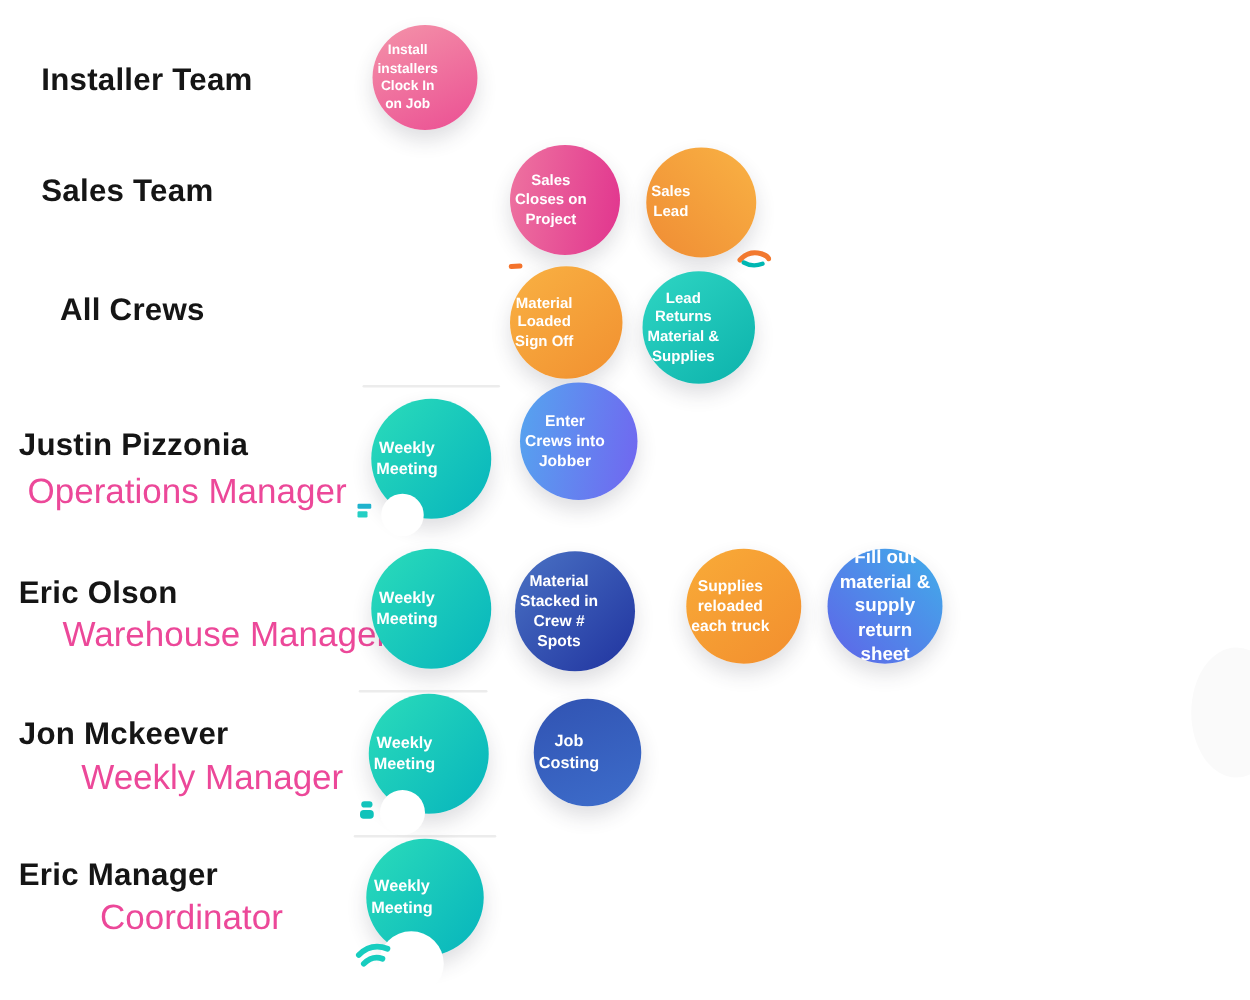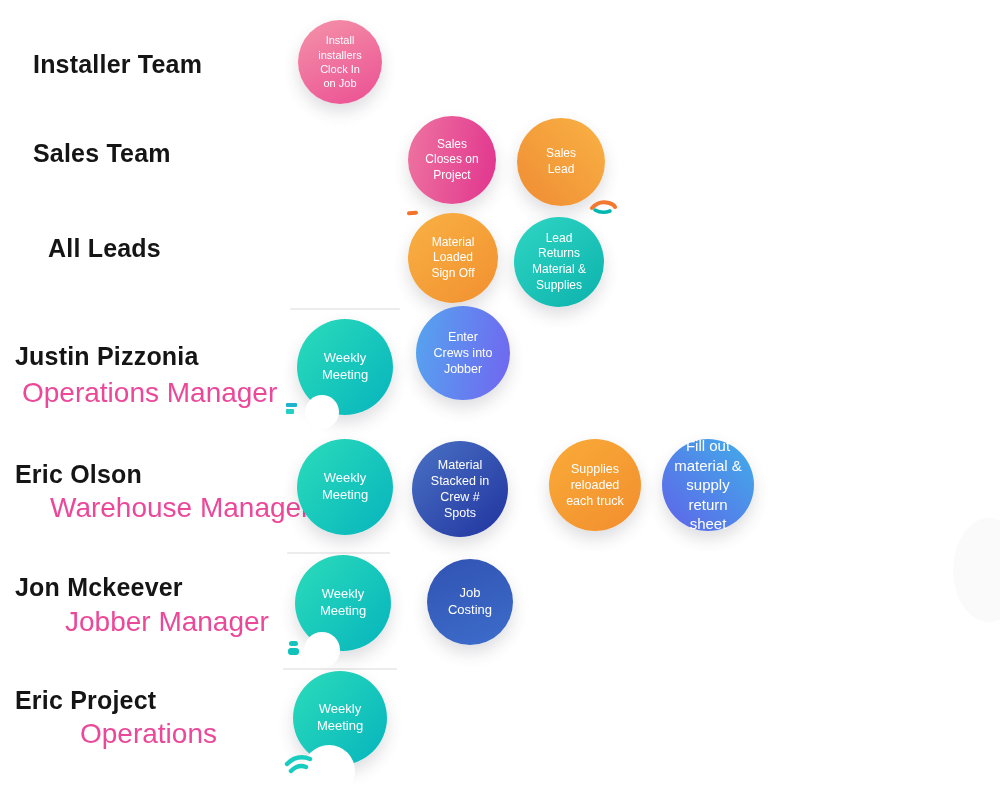--- a/index.html
+++ b/index.html
@@ -21,22 +21,22 @@
   .ll-1{left:33px;top:139px;}
   .ll-2{left:48px;top:234px;}
   .ll-3{left:15px;top:342px;} .ls-3{left:22px;top:377px;}
   .ll-4{left:15px;top:460px;text-align:right;} .ls-4{left:50px;top:492px;}
   .ll-5{left:15px;top:573px;} .ls-5{left:65px;top:606px;}
   .ll-6{left:15px;top:686px;} .ls-6{left:80px;top:718px;}
 
   
   .node{
     position:absolute;border-radius:50%;
-    display:flex;align-items:center;justify-content:center;text-align:center;
-    color:#ffffff;font-weight:400;
+    display:flex;align-items:center;justify-content:flex-start;text-align:center;
+    color:#ffffff;font-weight:700;
     box-shadow:0 8px 16px rgba(50,50,70,.16);
   }
   .node-text{white-space:pre-line;line-height:1.3;padding:0 4px;}
   .teal-node{background:linear-gradient(130deg,#2bdcba,#06b4bd);font-size:13px;}
 
   .n-install{left:298px;top:20px;width:84px;height:84px;
     background:linear-gradient(155deg,#f493a9,#eb4f93);font-size:11px;}
   .n-sales-closes{left:408px;top:116px;width:88px;height:88px;
     background:linear-gradient(100deg,#ee74a0,#e1348e);font-size:12px;}
   .n-sales-lead{left:517px;top:118px;width:88px;height:88px;
@@ -83,29 +83,29 @@
   .spark-b2{left:288px;top:648px;width:11px;height:7px;background:#0fc3ba;border-radius:3px;}
   .wifi{left:283px;top:750px;}
   .faint-blob{left:953px;top:518px;width:72px;height:104px;border-radius:50%;
     background:#fafafa;}
 </style>
 </head>
 <body>
 
 <div class="lane-label ll-0">Installer Team</div>
 <div class="lane-label ll-1">Sales Team</div>
-<div class="lane-label ll-2">All Leads</div>
+<div class="lane-label ll-2">All Crews</div>
 <div class="lane-label ll-3">Justin Pizzonia</div>
 <div class="lane-sublabel ls-3">Operations Manager</div>
 <div class="lane-label ll-4">Eric Olson</div>
 <div class="lane-sublabel ls-4">Warehouse Manager</div>
 <div class="lane-label ll-5">Jon Mckeever</div>
-<div class="lane-sublabel ls-5">Jobber Manager</div>
-<div class="lane-label ll-6">Eric Project</div>
-<div class="lane-sublabel ls-6">Operations</div>
+<div class="lane-sublabel ls-5">Weekly Manager</div>
+<div class="lane-label ll-6">Eric Manager</div>
+<div class="lane-sublabel ls-6">Coordinator</div>
 
 <div class="div-line line-1"></div>
 <div class="div-line line-2"></div>
 <div class="div-line line-3"></div>
 
 <div class="node n-install">
   <span class="node-text">Install
 installers
 Clock In
 on Job</span>

